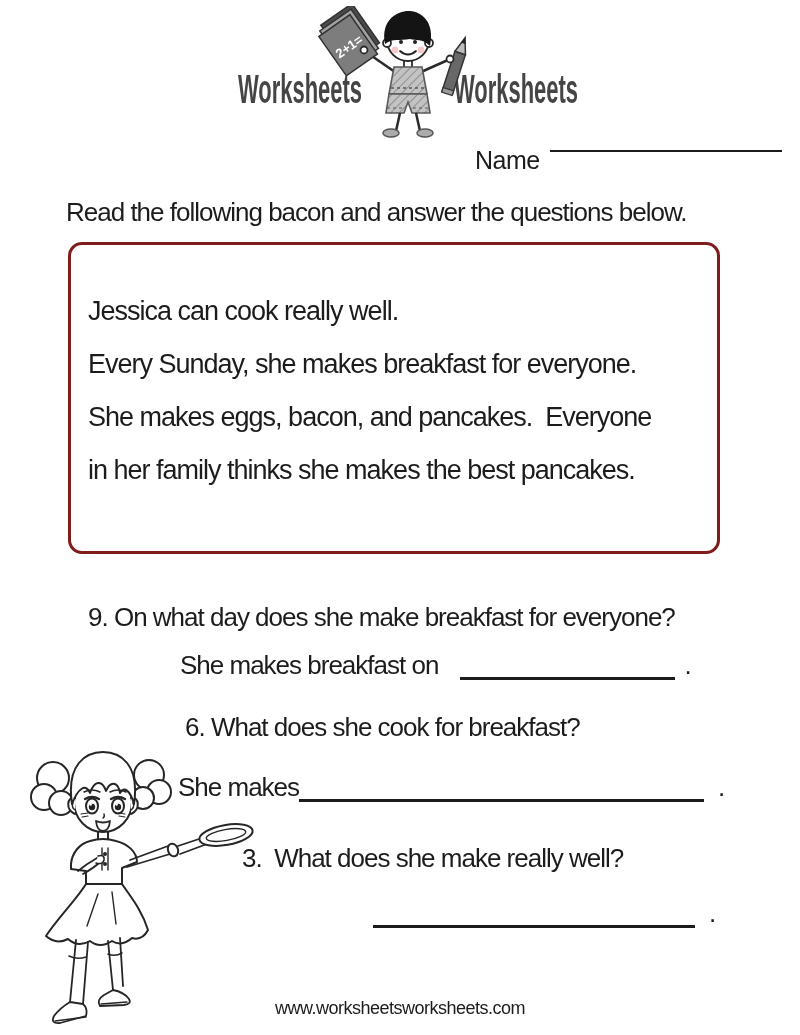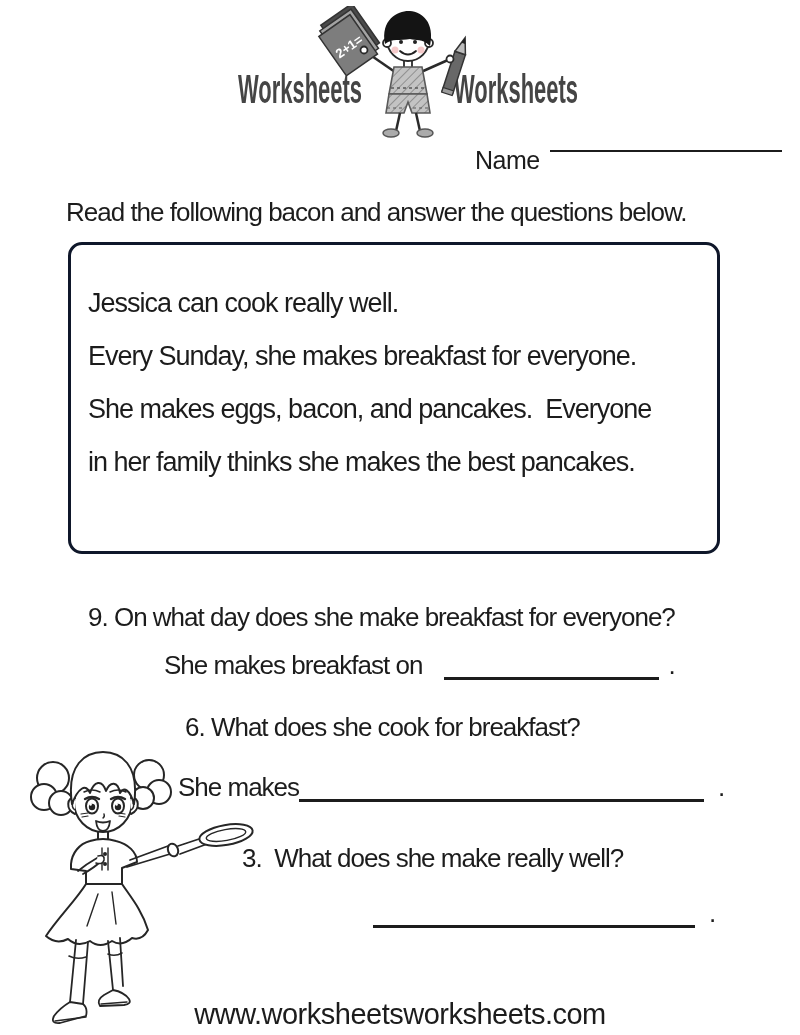--- a/index.html
+++ b/index.html
@@ -40,23 +40,23 @@
   }
   
   .instruction{
     position:absolute;left:66px;top:197px;
     font-size:26px;letter-spacing:-1px;
   }
   
   .story-box{
     position:absolute;left:68px;top:242px;
     width:652px;height:312px;
-    border:3px solid #0f172a;
+    border:3px solid #7f1d1d;
     border-radius:14px;
-    padding:32px 12px 0 17px;
+    padding:40px 12px 0 17px;
   }
   .story-line{
     font-size:27px;letter-spacing:-1px;
     line-height:53px;
     white-space:pre;
   }
   
   .q-label{font-size:26px;letter-spacing:-1px;}
   .answer-row{
     display:flex;align-items:baseline;
@@ -66,21 +66,21 @@
     display:inline-block;
     border-bottom:3px solid var(--line);
     height:3px;
     transform:translateY(6px);
   }
   .answer-period{font-size:26px;}
   
   .footer{
     position:absolute;left:0;top:998px;width:100%;
     text-align:center;
-    font-size:29px;letter-spacing:-0.5px;
+    font-size:18px;letter-spacing:-0.5px;
   }
   svg{display:block;}
 </style>
 </head>
 <body>
 
 <div class="page">
 
   <svg class="logo-svg" width="340" height="134" viewBox="0 0 340 134">
     <text class="logo-word" x="62" y="97" font-size="41" text-anchor="middle" textLength="124" lengthAdjust="spacingAndGlyphs">Worksheets</text>
@@ -152,21 +152,21 @@
   <div class="instruction nowrap">Read the following bacon and answer the questions below.</div>
 
   <div class="story-box">
     <div class="story-line">Jessica can cook really well.</div>
     <div class="story-line">Every Sunday, she makes breakfast for everyone.</div>
     <div class="story-line">She makes eggs, bacon, and pancakes.  Everyone</div>
     <div class="story-line">in her family thinks she makes the best pancakes.</div>
   </div>
 
   <div class="abs q-label nowrap" style="left:88px;top:602px;">9. On what day does she make breakfast for everyone?</div>
-  <div class="abs answer-row" style="left:164px;top:650px;">
+  <div class="abs answer-row" style="left:180px;top:650px;">
     <span class="nowrap">She makes breakfast on</span>
     <span class="answer-line" style="width:215px;margin-left:22px;"></span>
     <span class="answer-period" style="margin-left:9px;">.</span>
   </div>
 
   <div class="abs q-label nowrap" style="left:185px;top:712px;">6. What does she cook for breakfast?</div>
   <div class="abs answer-row" style="left:178px;top:772px;">
     <span class="nowrap">She makes</span>
     <span class="answer-line" style="width:405px;"></span>
     <span class="answer-period" style="margin-left:14px;">.</span>

